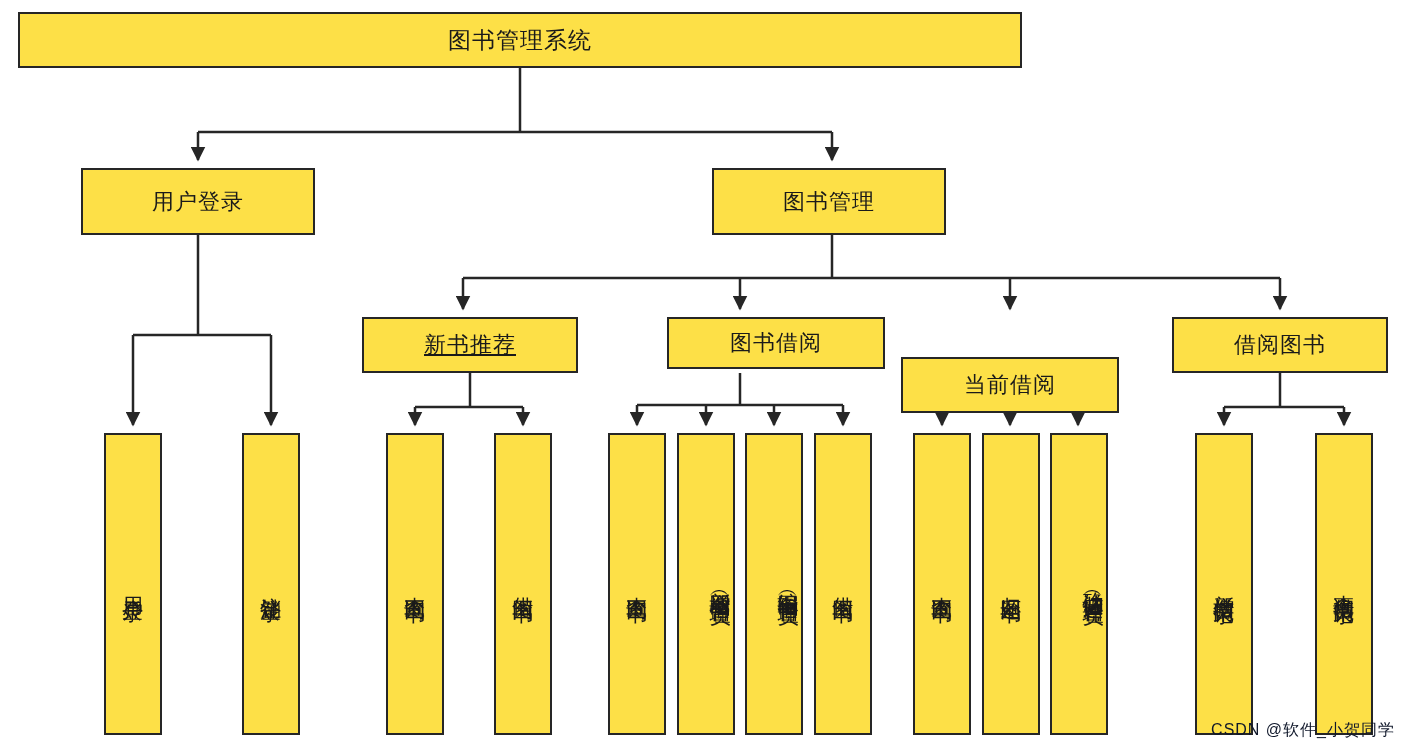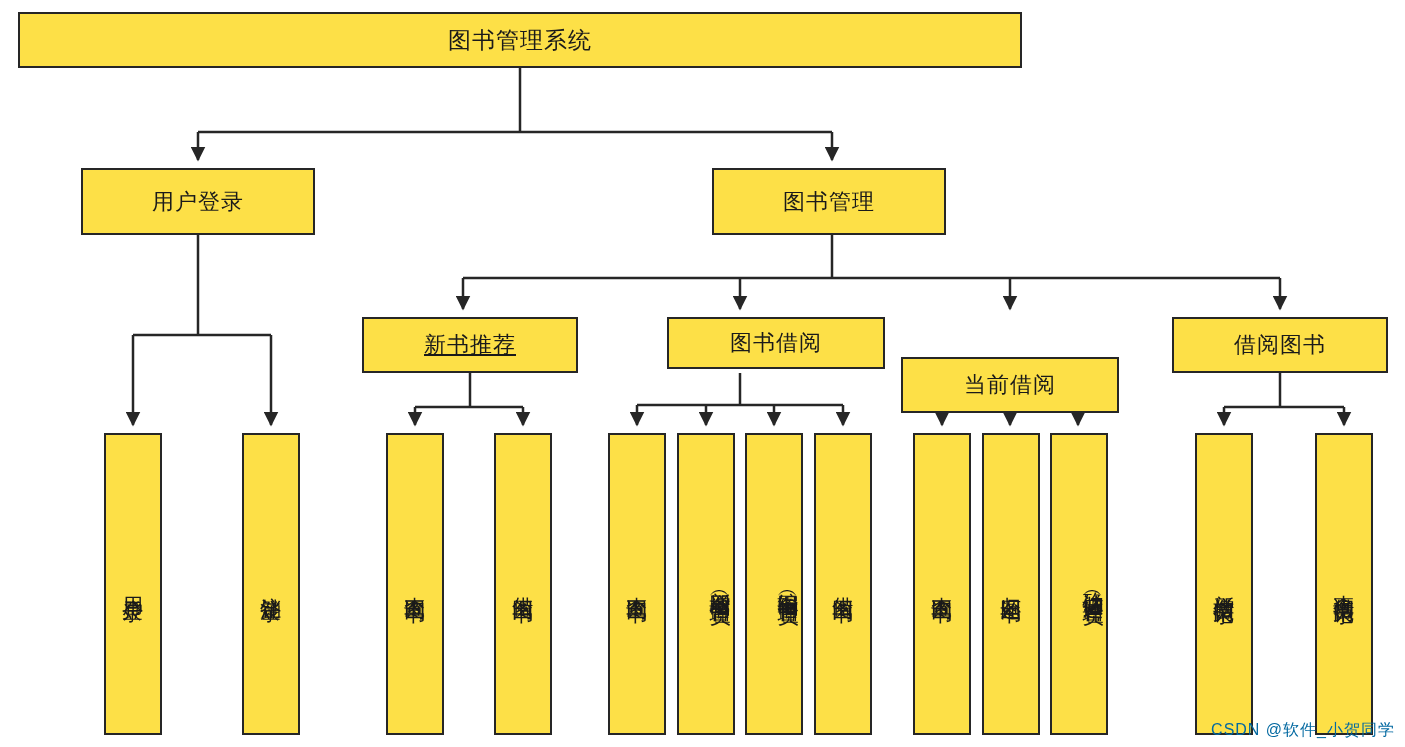--- a/index.html
+++ b/index.html
@@ -43,21 +43,21 @@
   svg.edges{
     position:absolute;left:0;top:0;
     width:1405px;height:747px;
     pointer-events:none;
   }
   .watermark{
     position:absolute;
     right:10px;
     bottom:6px;
     font-size:16px;
-    color:#0369a1;
+    color:#0f172a;
     letter-spacing:1px;
     white-space:nowrap;
     user-select:none;
   }
 </style>
 </head>
 <body>
 
 <div id="diagram">
 

